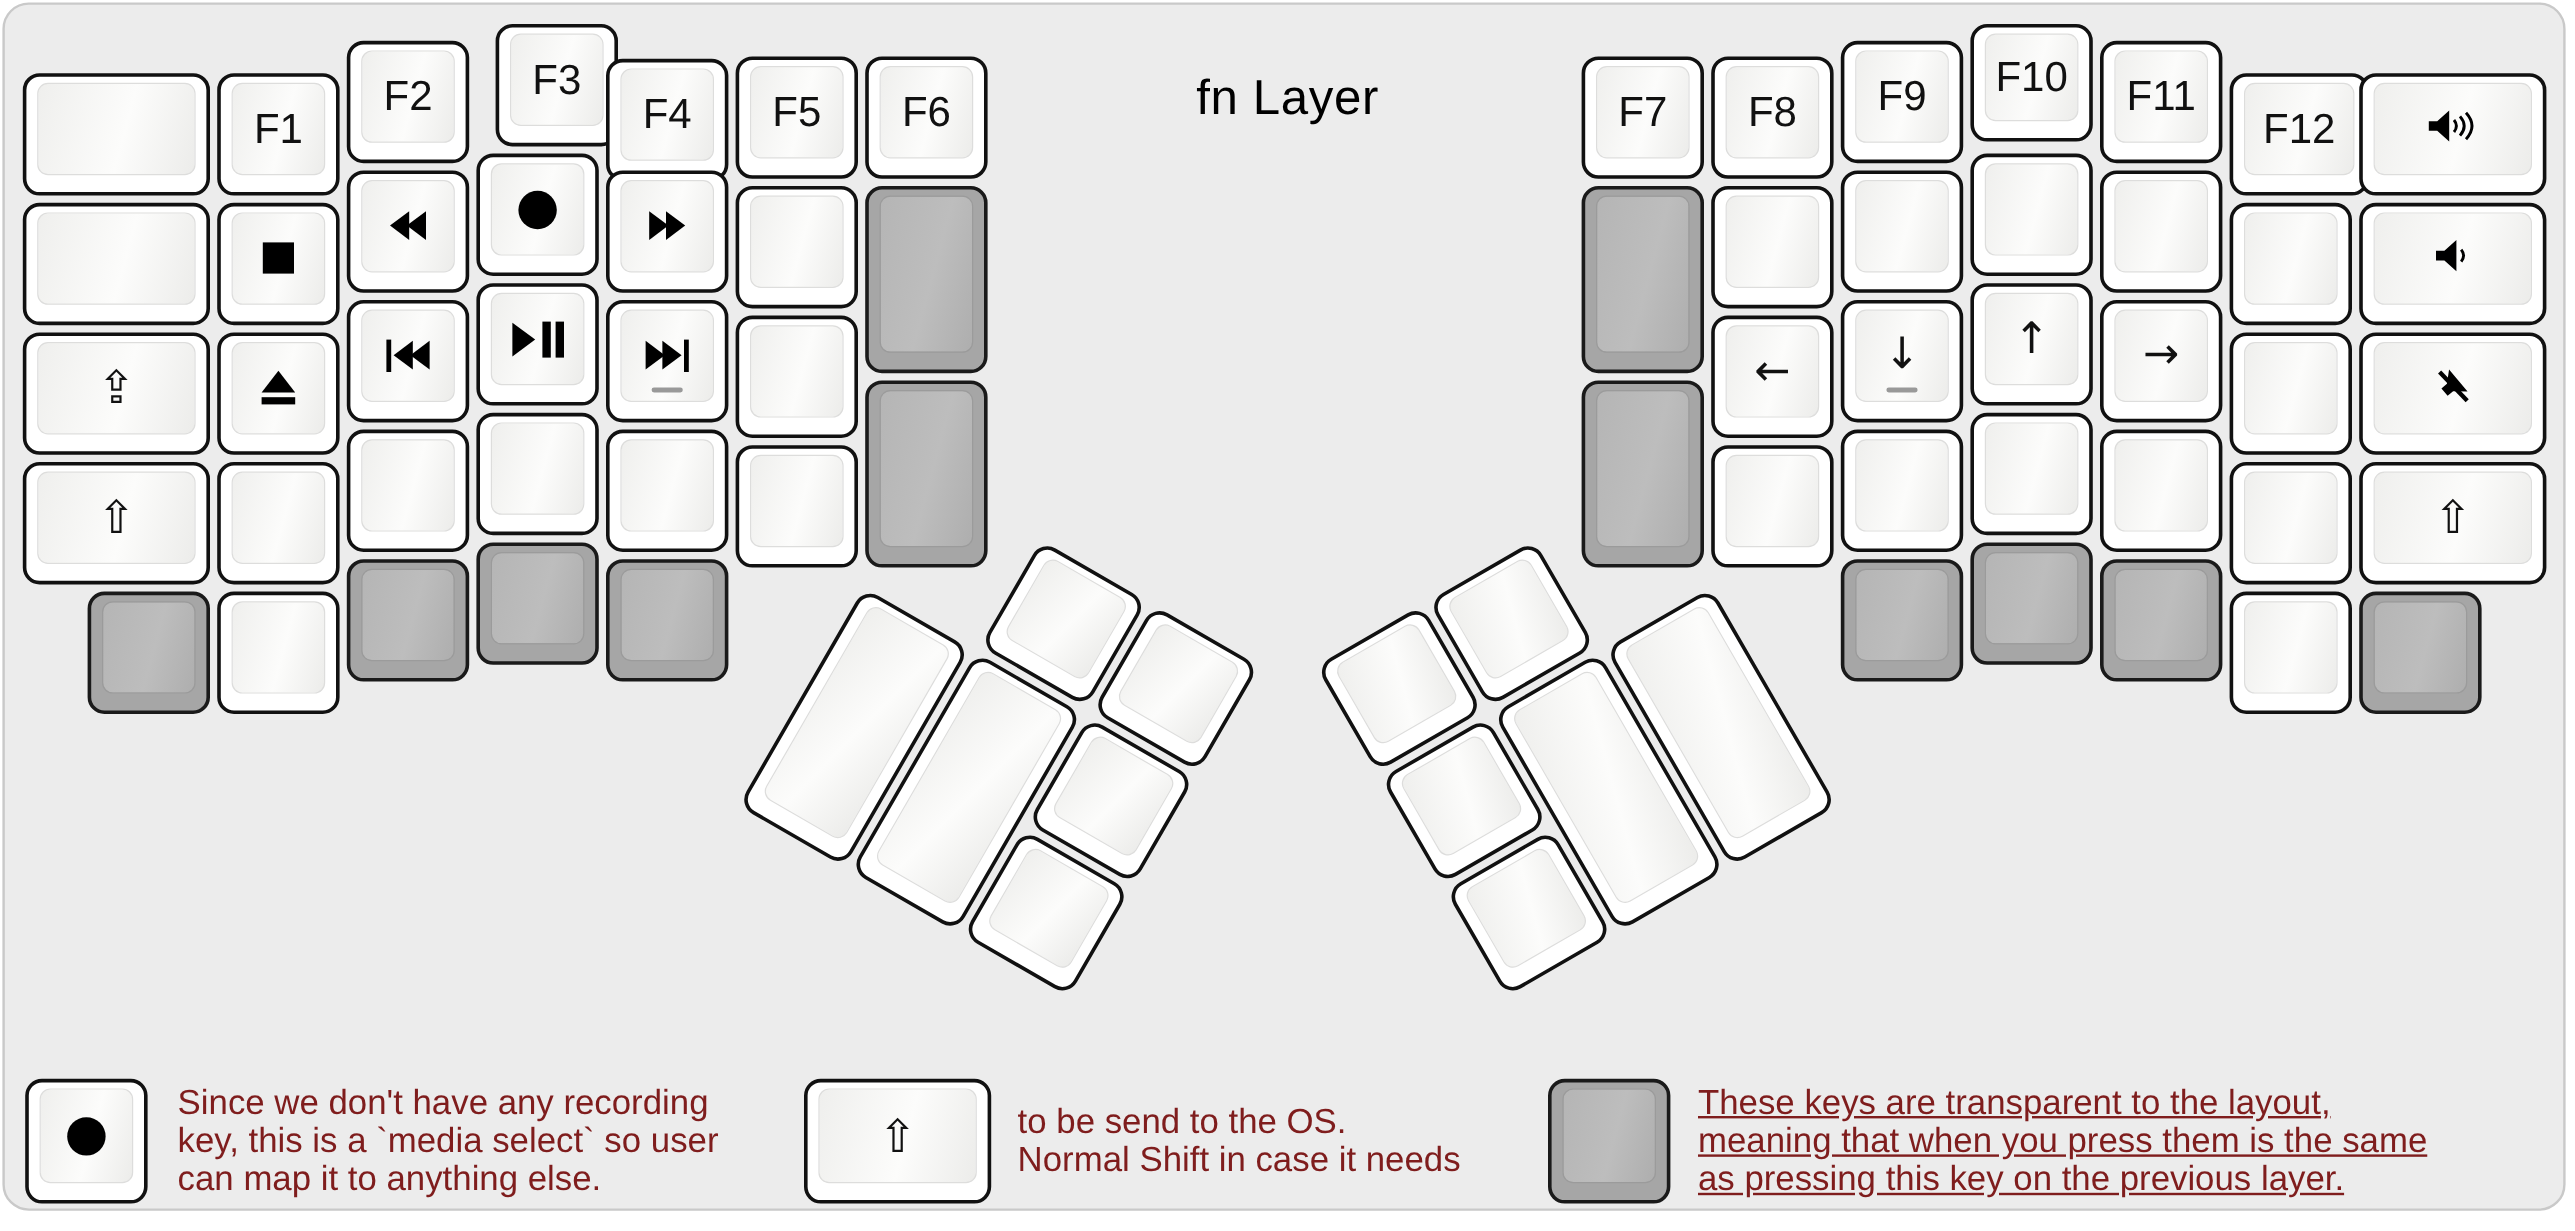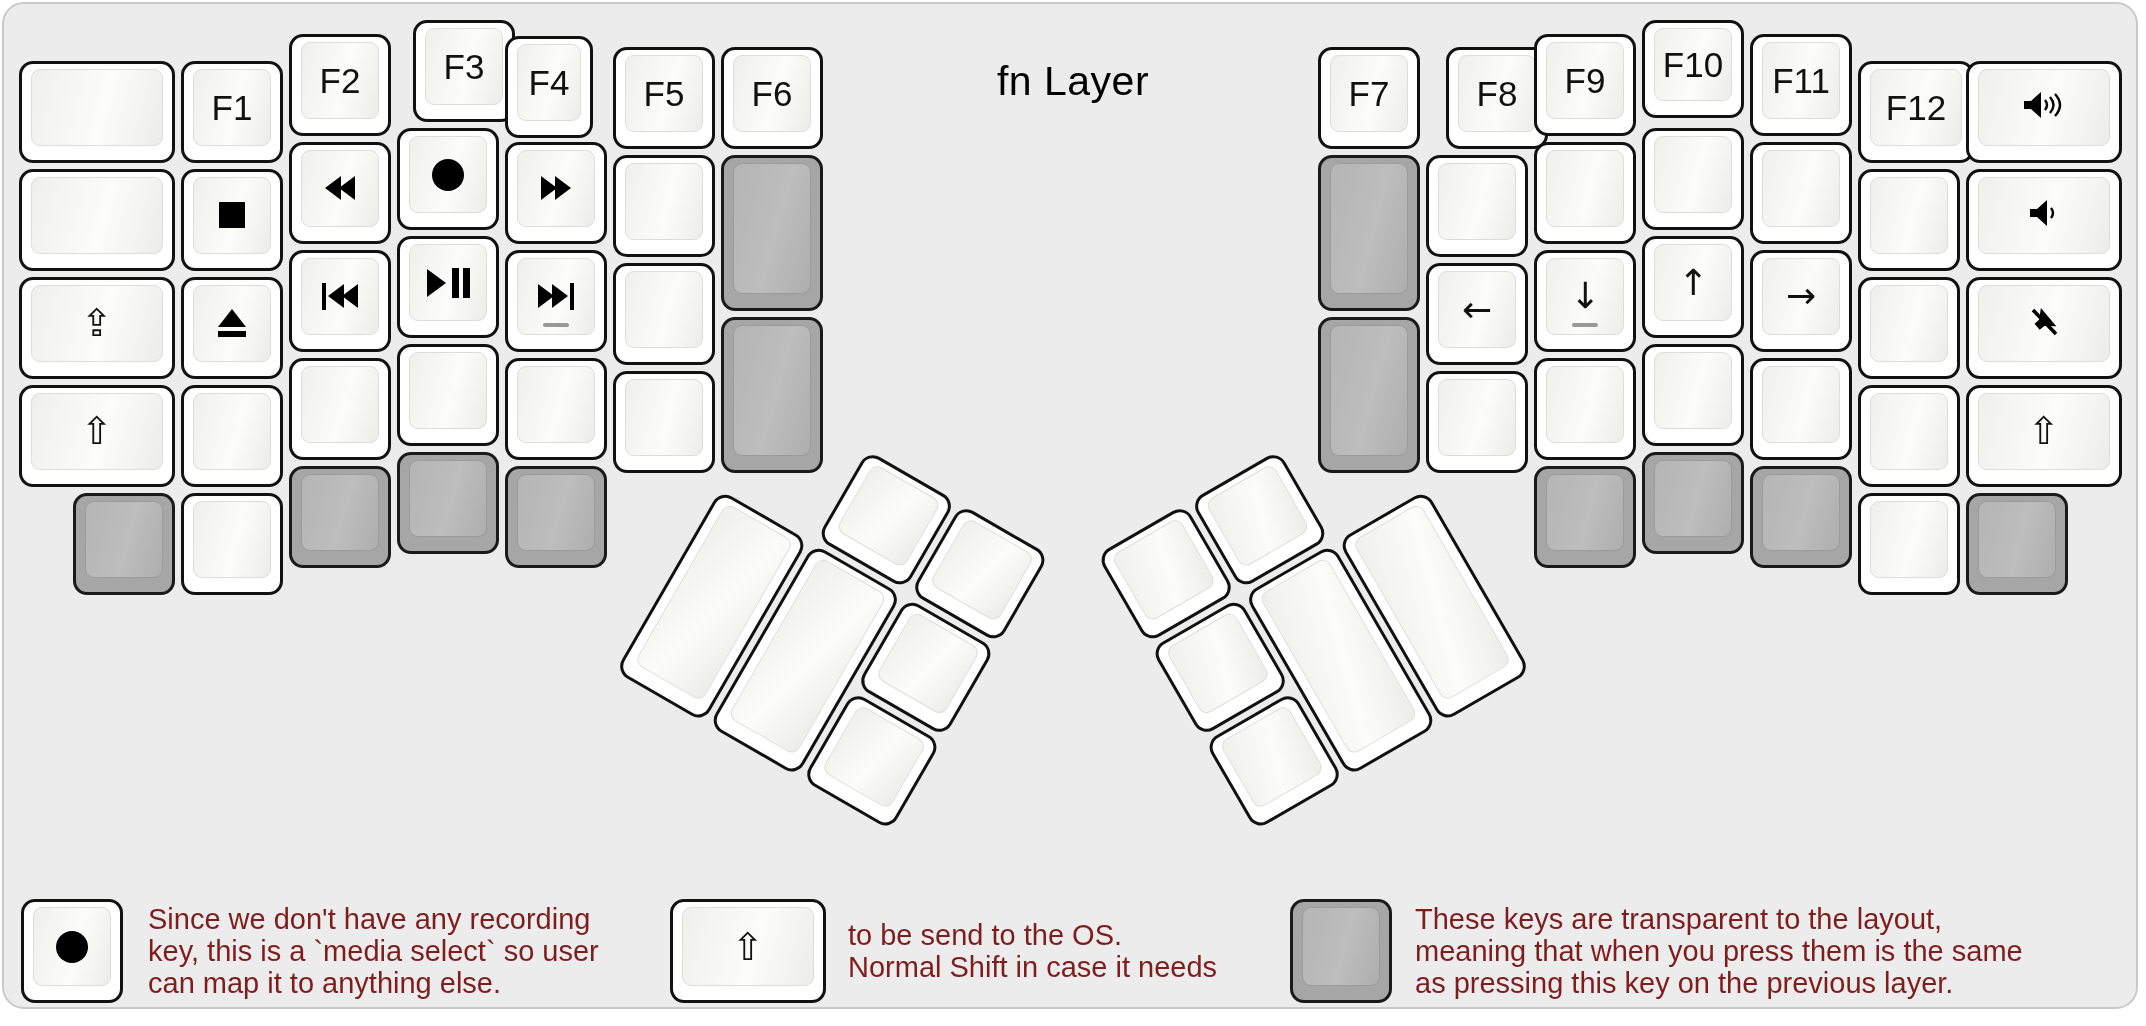--- a/index.html
+++ b/index.html
@@ -133,21 +133,21 @@
           <span class="mrow">
             <span class="tr big"></span>
             <span class="pbar" style="margin-left:4px"></span>
             <span class="pbar"></span>
           </span>
         </div>
       </div>
       <div class="key" style="left: 397px; top: 344px; width: 102px; height: 102px;">
         <div class="keytop"></div>
       </div>
-      <div class="key" style="left: 505px; top: 36px; width: 88px; height: 102px;">
+      <div class="key" style="left: 505px; top: 49px; width: 102px; height: 102px;">
         <div class="keytop">
           <span class="klabel">F4</span>
         </div>
       </div>
       <div class="key" style="left: 505px; top: 141.5px; width: 102px; height: 102px;">
         <div class="keytop">
           <span class="mrow">
             <span class="tr"></span>
             <span class="tr"></span>
           </span>
@@ -212,21 +212,21 @@
         <div class="keytop">
           <span class="klabel">F7</span>
         </div>
       </div>
       <div class="key transparent" style="left: 1318px; top: 155px; width: 102px; height: 156px;">
         <div class="keytop"></div>
       </div>
       <div class="key transparent" style="left: 1318px; top: 317px; width: 102px; height: 156px;">
         <div class="keytop"></div>
       </div>
-      <div class="key" style="left: 1426px; top: 47px; width: 102px; height: 102px; margin-left: 20px;">
+      <div class="key" style="left: 1426px; top: 47px; width: 102px; height: 102px;">
         <div class="keytop">
           <span class="klabel">F8</span>
         </div>
       </div>
       <div class="key" style="left: 1426px; top: 155px; width: 102px; height: 102px;">
         <div class="keytop"></div>
       </div>
       <div class="key" style="left: 1426px; top: 263px; width: 102px; height: 102px;">
         <div class="keytop">
           <span class="uni" style="font-size: 36px;">←</span>
@@ -403,19 +403,19 @@
           <span class="uni" style="font-size: 38px;">⇧</span>
         </div>
       </div>
       <div class="legend-text" style="left: 848px; top: 919px;">
         <div>to be send to the OS.</div>
         <div>Normal Shift in case it needs</div>
       </div>
       <div class="key transparent" style="left: 1290px; top: 899px; width: 102px; height: 104px;">
         <div class="keytop"></div>
       </div>
-      <div class="legend-text" style="left: 1415px; top: 903px;">
+      <div class="legend-text" style="left: 1415px; top: 903px; text-decoration: underline;">
         <div>These keys are transparent to the layout,</div>
         <div>meaning that when you press them is the same</div>
         <div>as pressing this key on the previous layer.</div>
       </div>
     </div>
 </div>
 
 </body></html>

